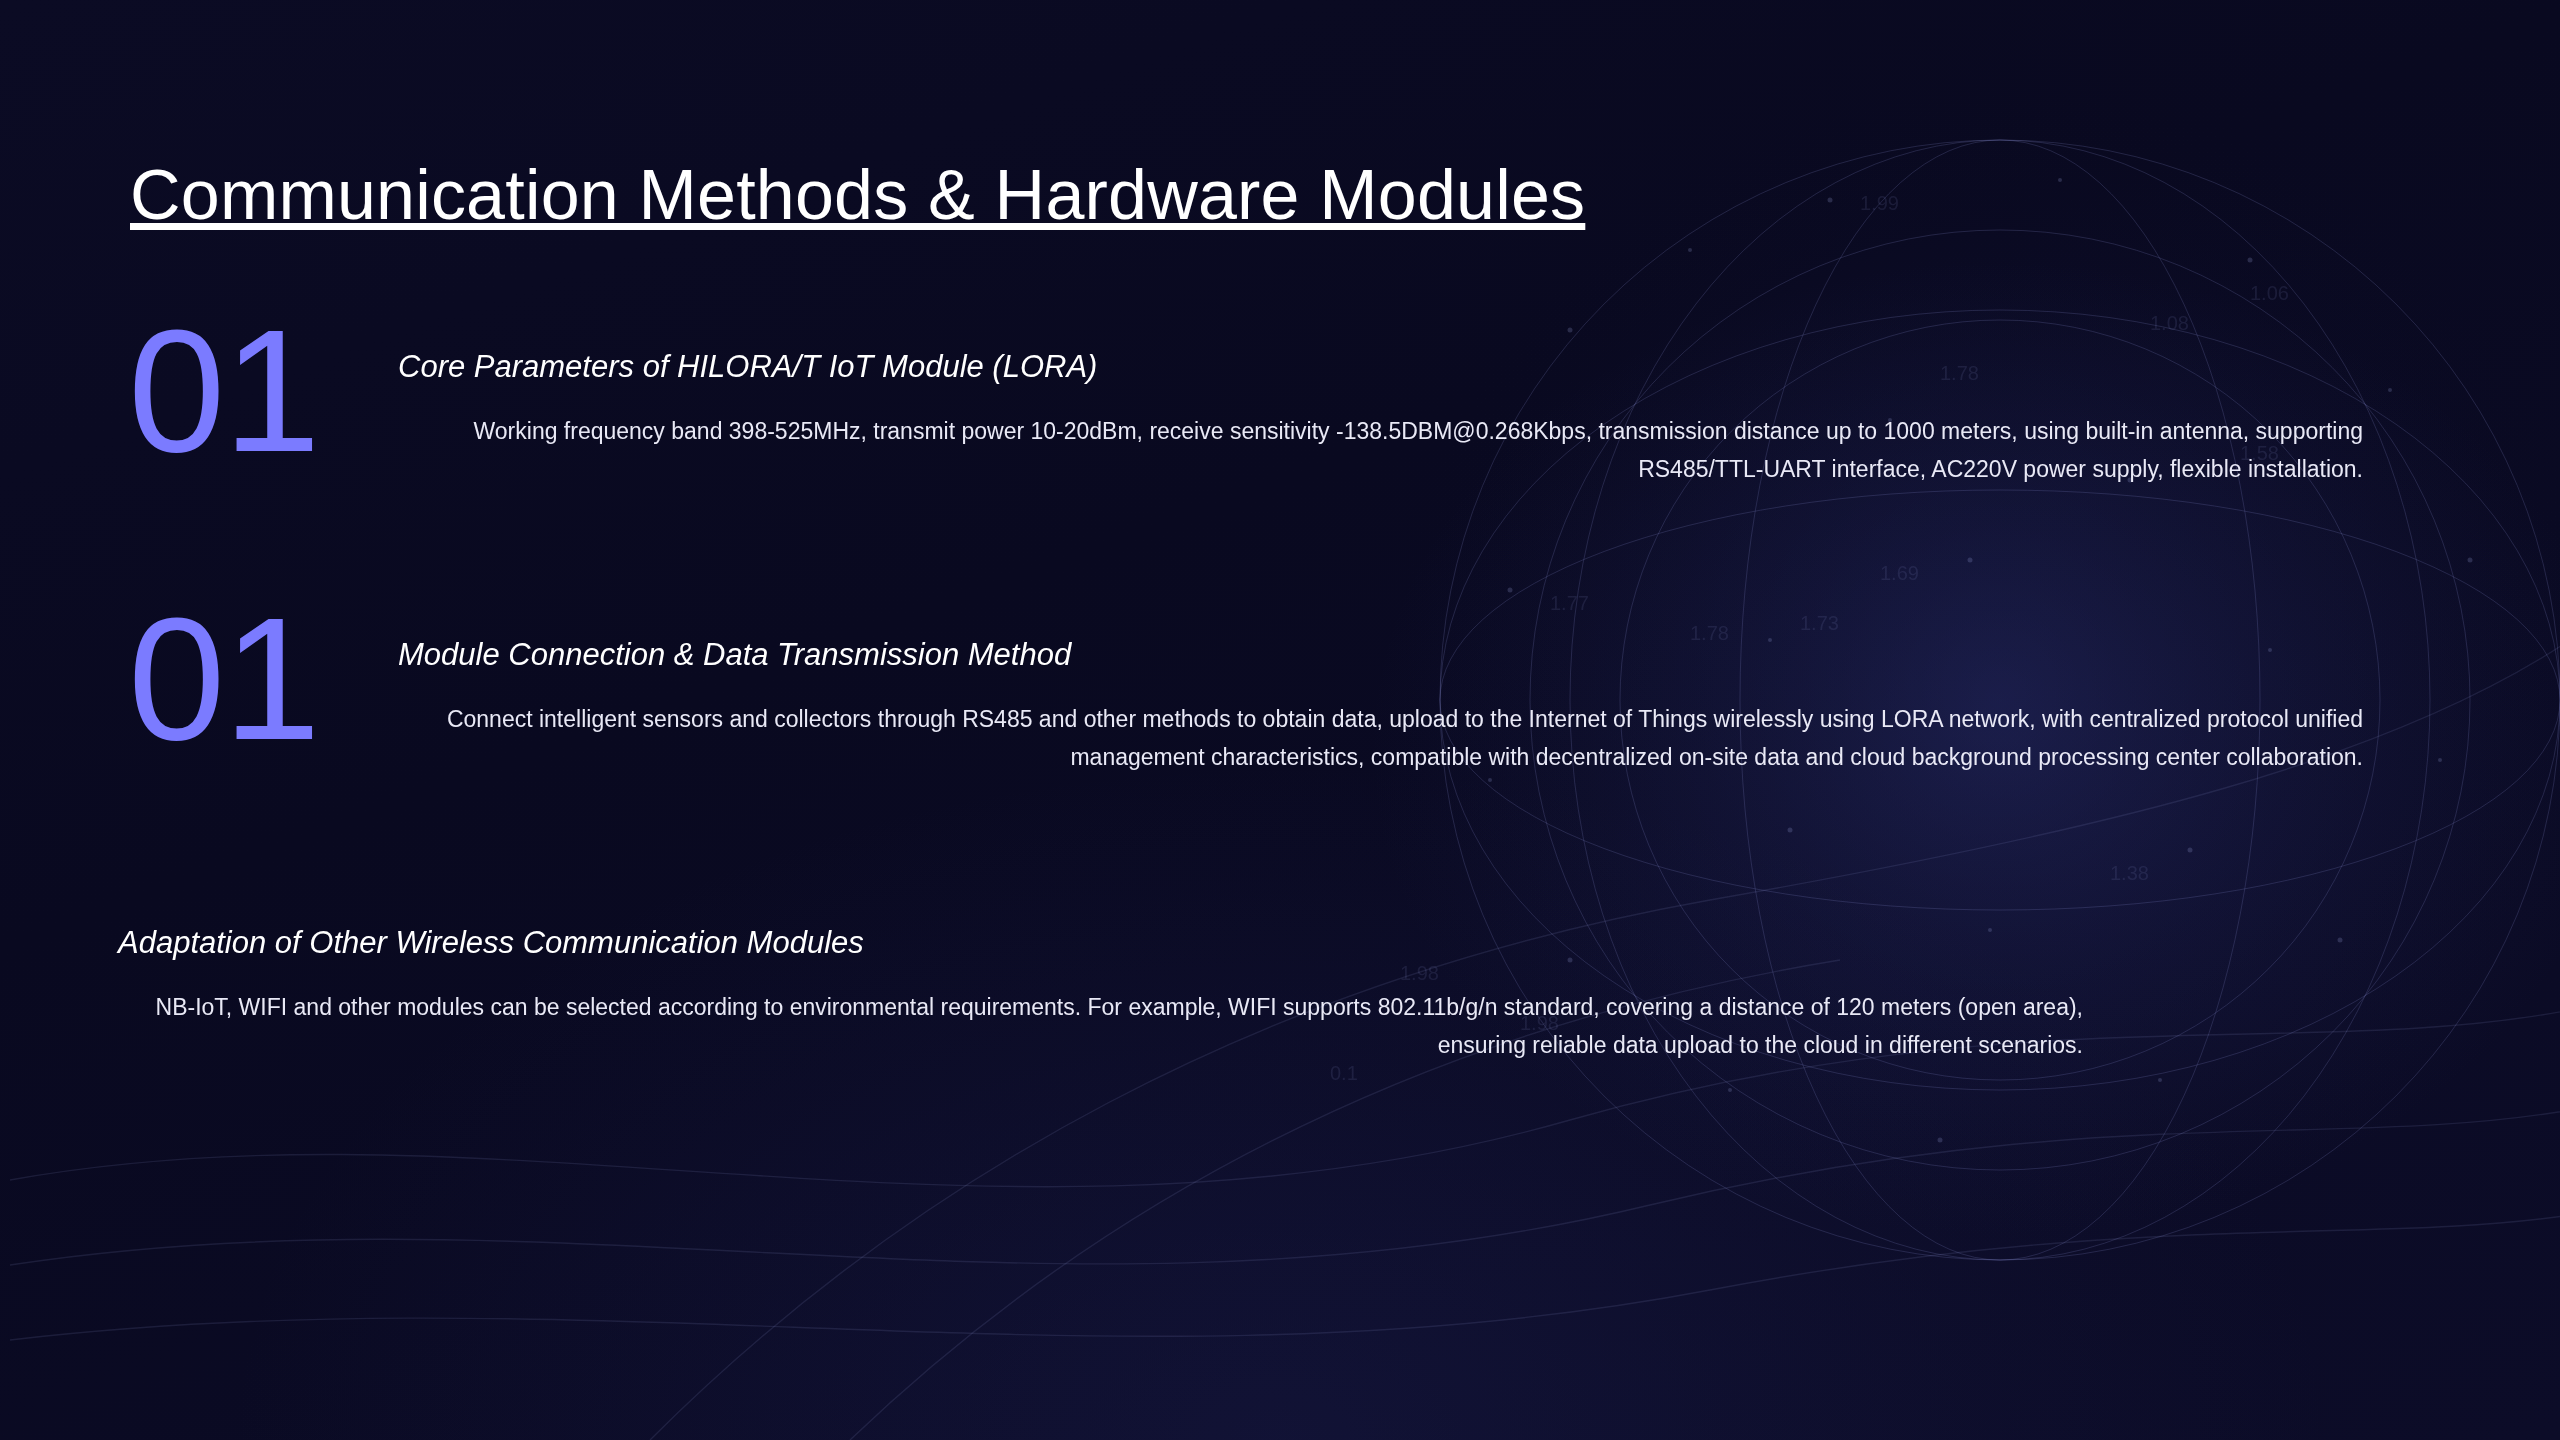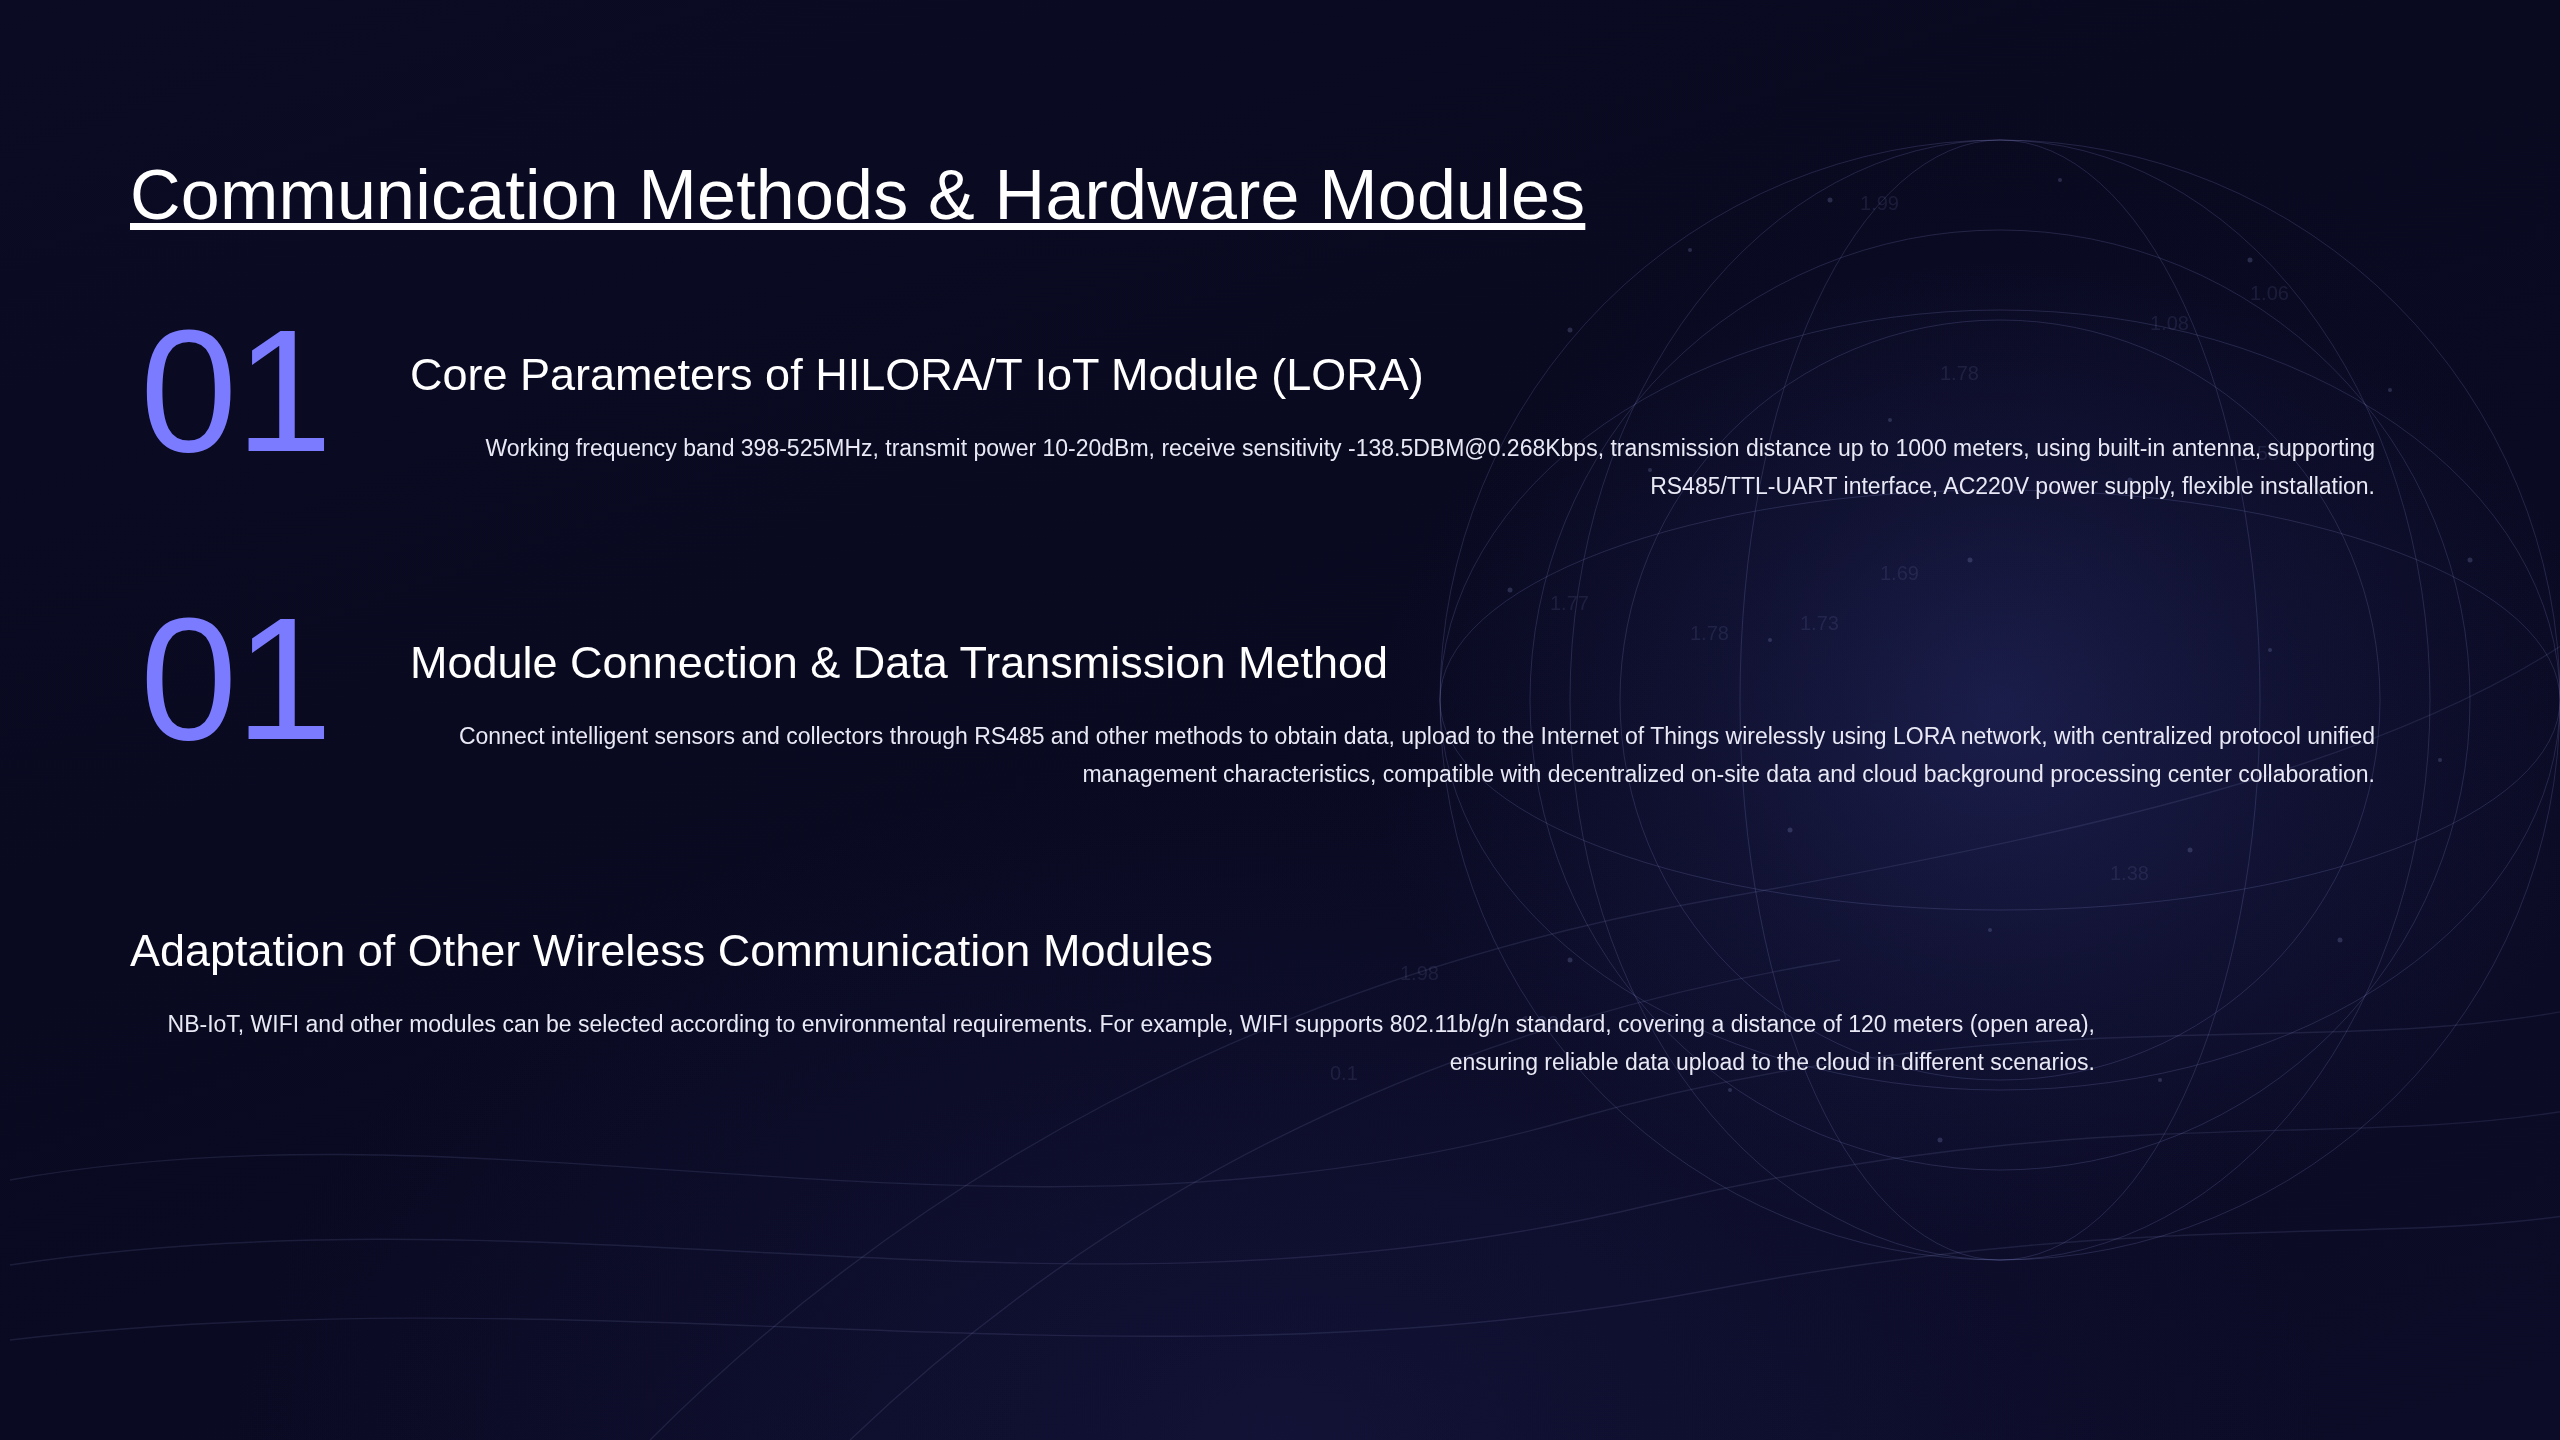--- a/index.html
+++ b/index.html
@@ -42,21 +42,21 @@
     font-size: 70px;
     line-height: 1.05;
     color: #ffffff;
     font-weight: 400;
     letter-spacing: 0.2px;
     white-space: nowrap;
     text-decoration: underline;
   }
   .items {
     position: absolute;
-    left: 130px;
+    left: 118px;
     top: 330px;
     width: 2300px;
   }
   .item {
     position: relative;
     display: flex;
     align-items: flex-start;
     margin-bottom: 88px;
     min-height: 200px;
   }
@@ -72,26 +72,27 @@
     text-align: left;
     padding-left: 10px;
     box-sizing: border-box;
   }
   .item-body {
     flex: 1 1 auto;
     padding-top: 18px;
     max-width: 2000px;
   }
   .item-heading {
-    font-size: 45px;
+    font-size: 31px;
     line-height: 1.2;
     color: #ffffff;
     font-weight: 400;
     margin-bottom: 28px;
     white-space: nowrap;
+    font-style: italic;
   }
   .item-desc {
     font-size: 23px;
     line-height: 1.65;
     color: #e9e9f6;
     font-weight: 400;
     max-width: 1965px;
     text-align: right;
   }
 </style>

